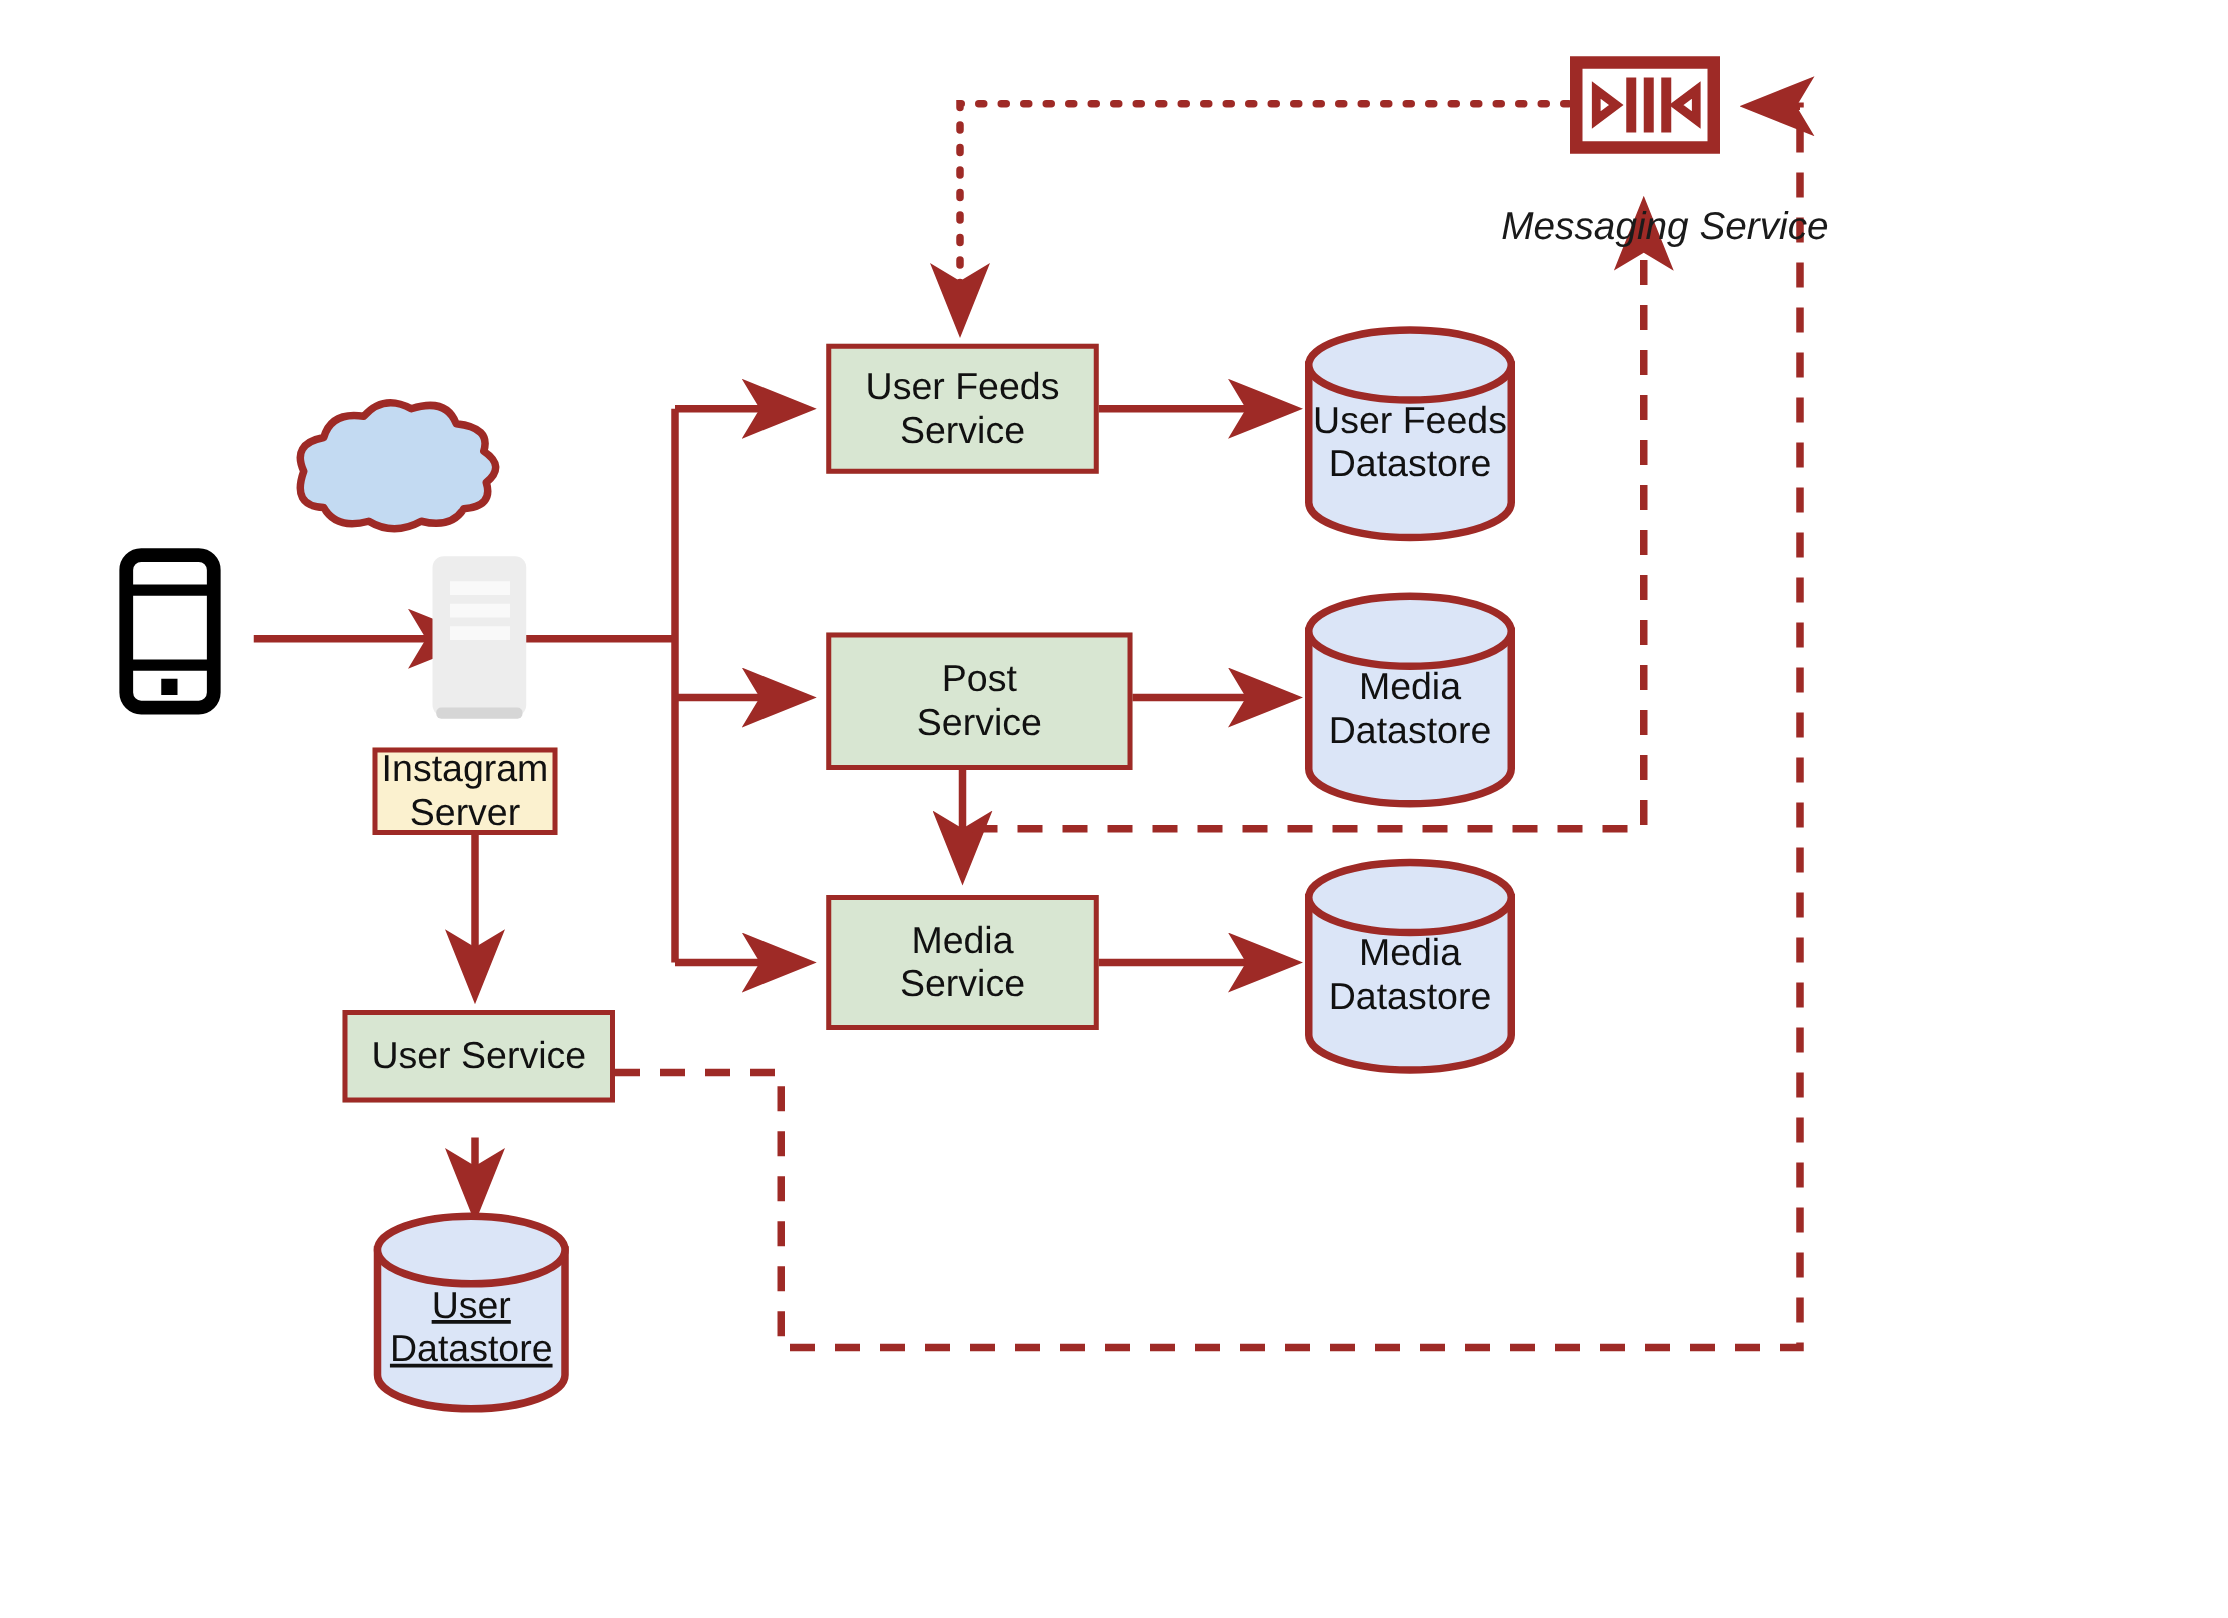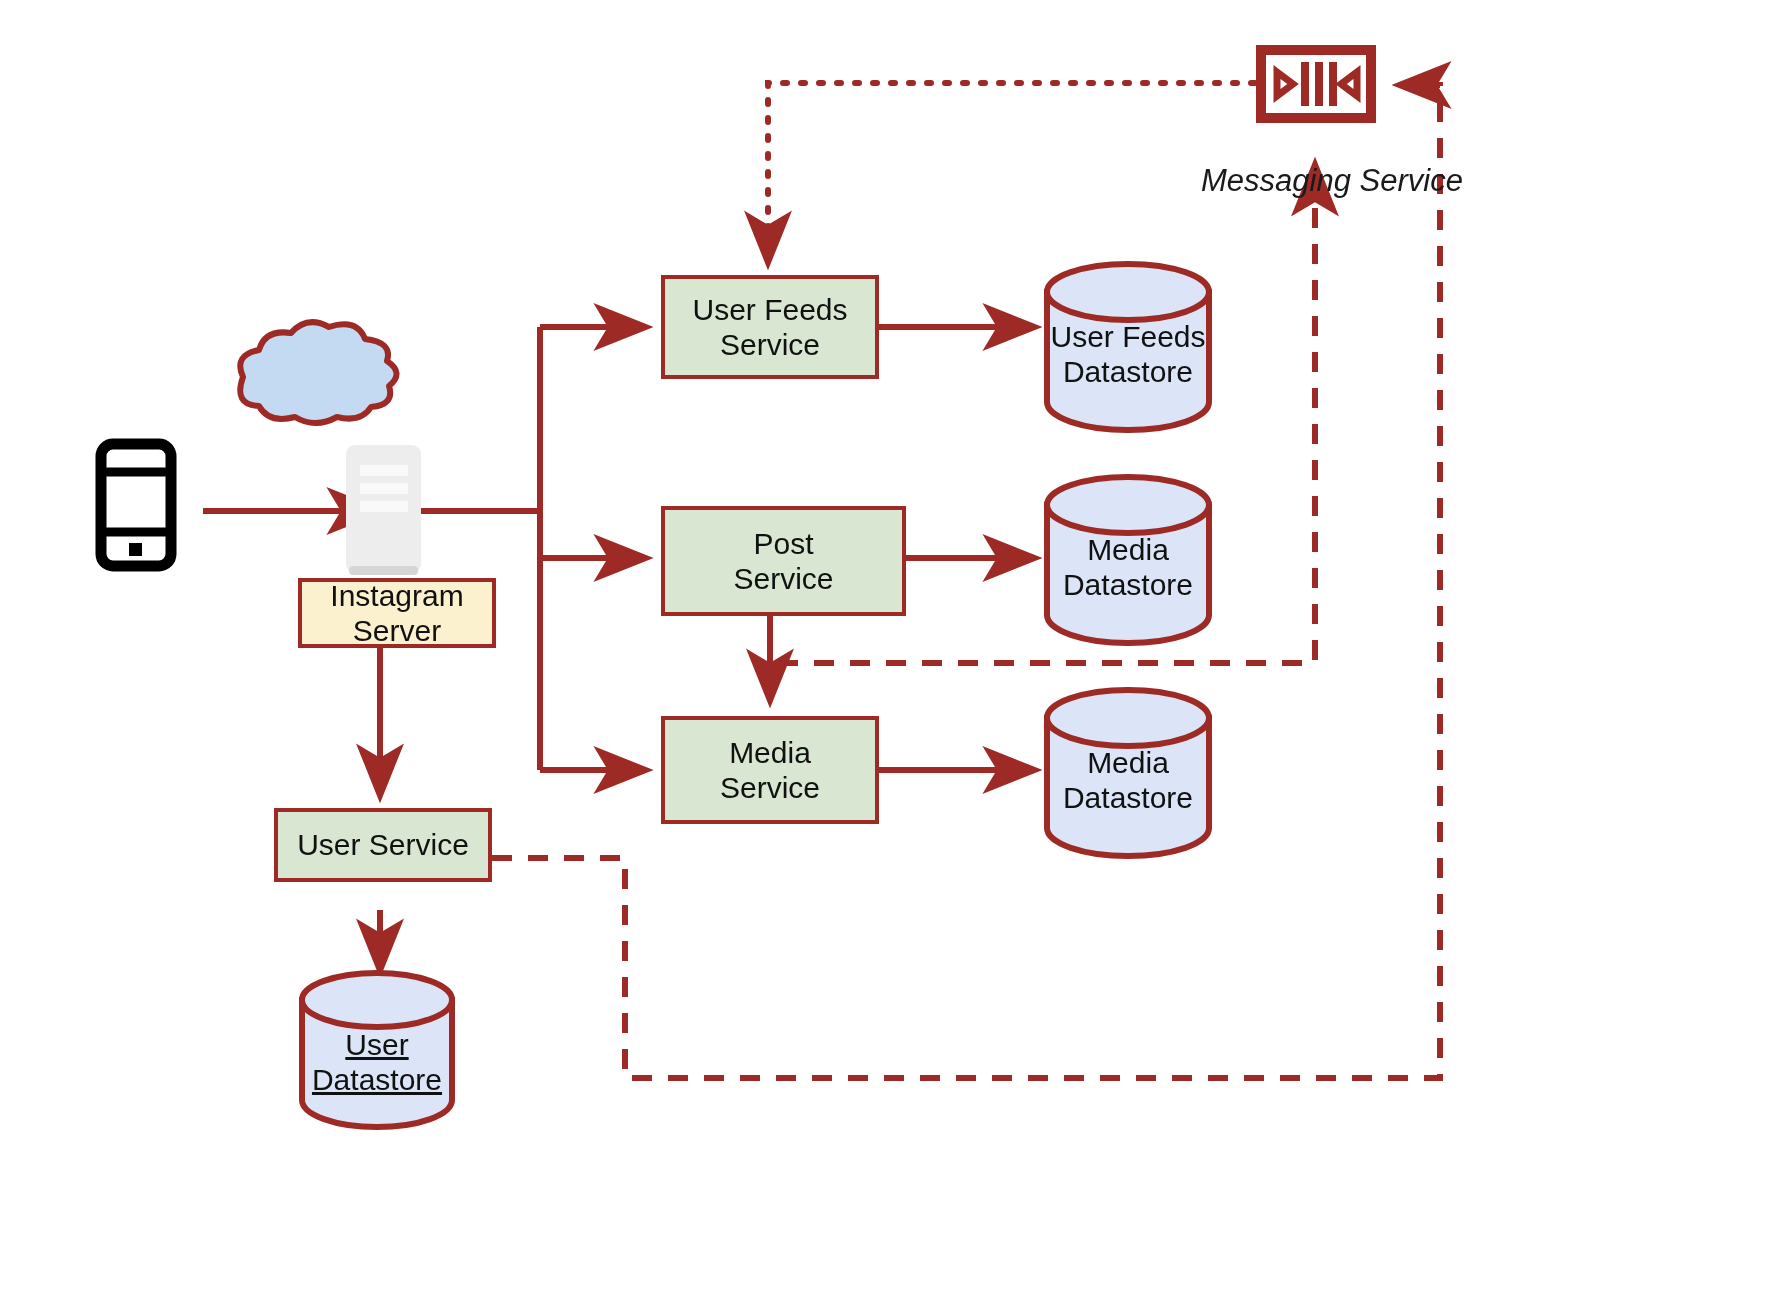--- a/index.html
+++ b/index.html
@@ -147,21 +147,21 @@
     <g>
       <rect x="1261" y="50" width="110" height="68" fill="#ffffff" stroke="#9e2a26" stroke-width="10"></rect>
       <path d="M1277,72 L1293,84 L1277,96 Z" fill="none" stroke="#9e2a26" stroke-width="7"></path>
       <line x1="1305" y1="62" x2="1305" y2="106" stroke="#9e2a26" stroke-width="8"></line>
       <line x1="1319" y1="62" x2="1319" y2="106" stroke="#9e2a26" stroke-width="8"></line>
       <line x1="1333" y1="62" x2="1333" y2="106" stroke="#9e2a26" stroke-width="8"></line>
       <path d="M1357,72 L1341,84 L1357,96 Z" fill="none" stroke="#9e2a26" stroke-width="7"></path>
     </g>
   </svg>
 
-  <div class="node server-label" style="left:298px; top:578px; width:198px; height:70px;">
+  <div class="node server-label" style="left:298px; top:598px; width:148px; height:70px;">
     <span>Instagram
 Server</span>
   </div>
 
   <div class="node svc-box" style="left:661px; top:275px; width:218px; height:104px;">
     <span>User Feeds
 Service</span>
   </div>
 
   <div class="node svc-box" style="left:661px; top:506px; width:245px; height:110px;">

